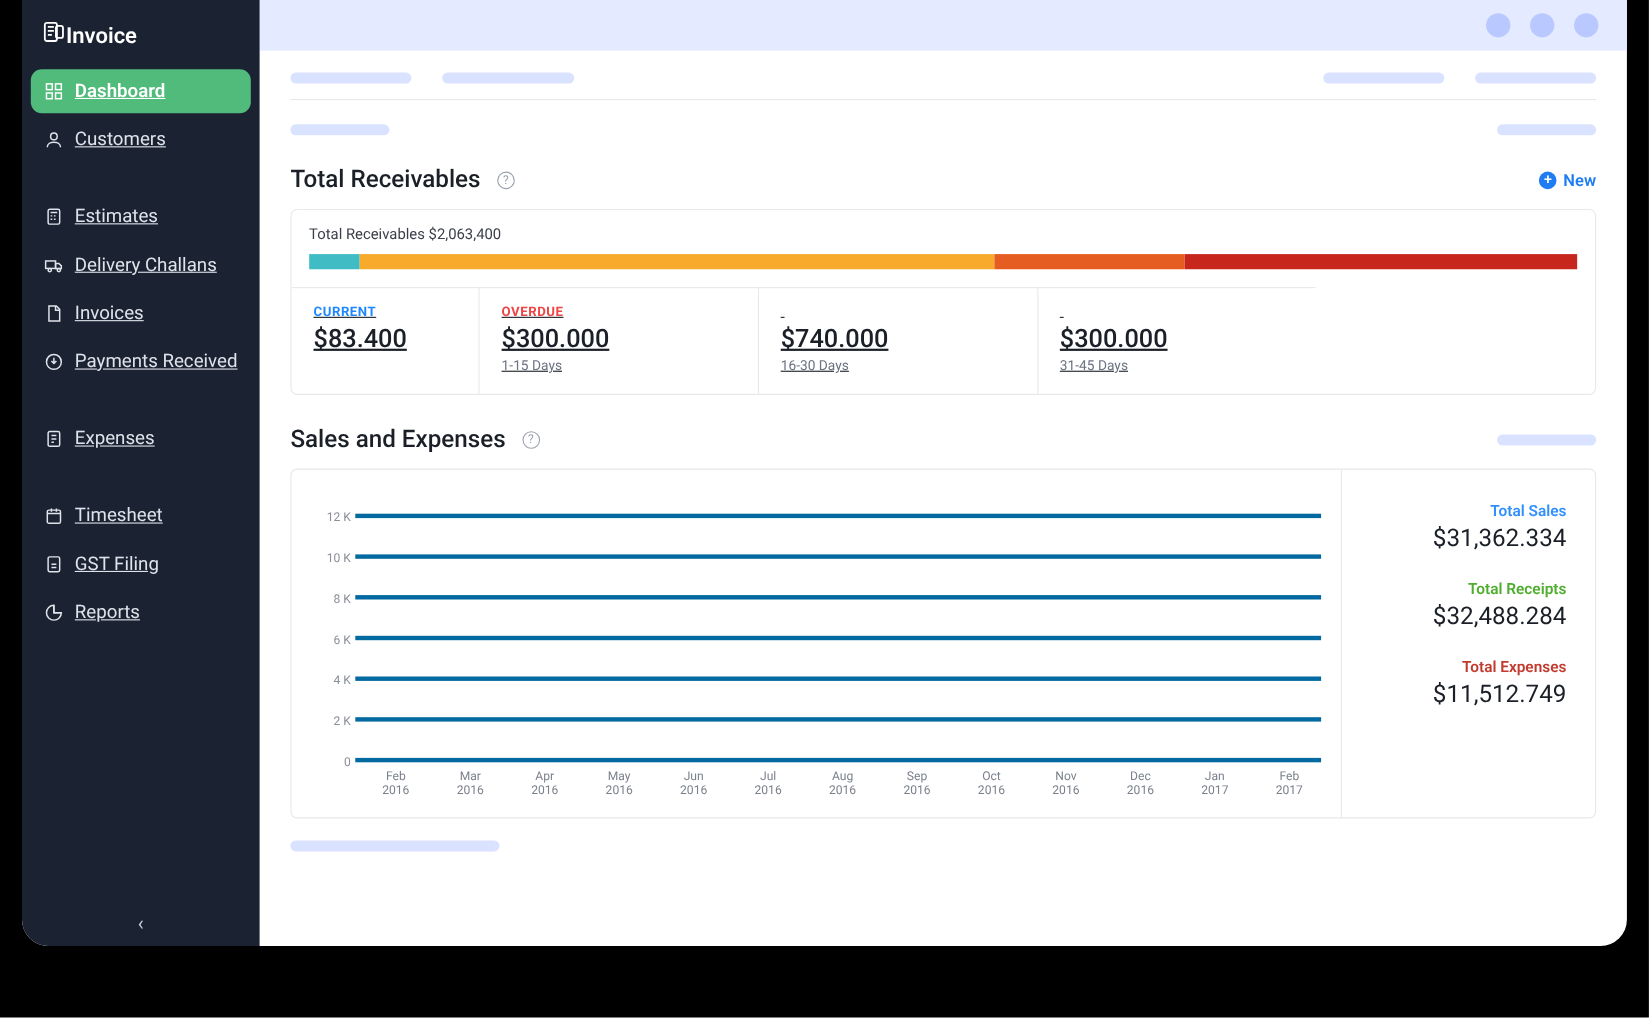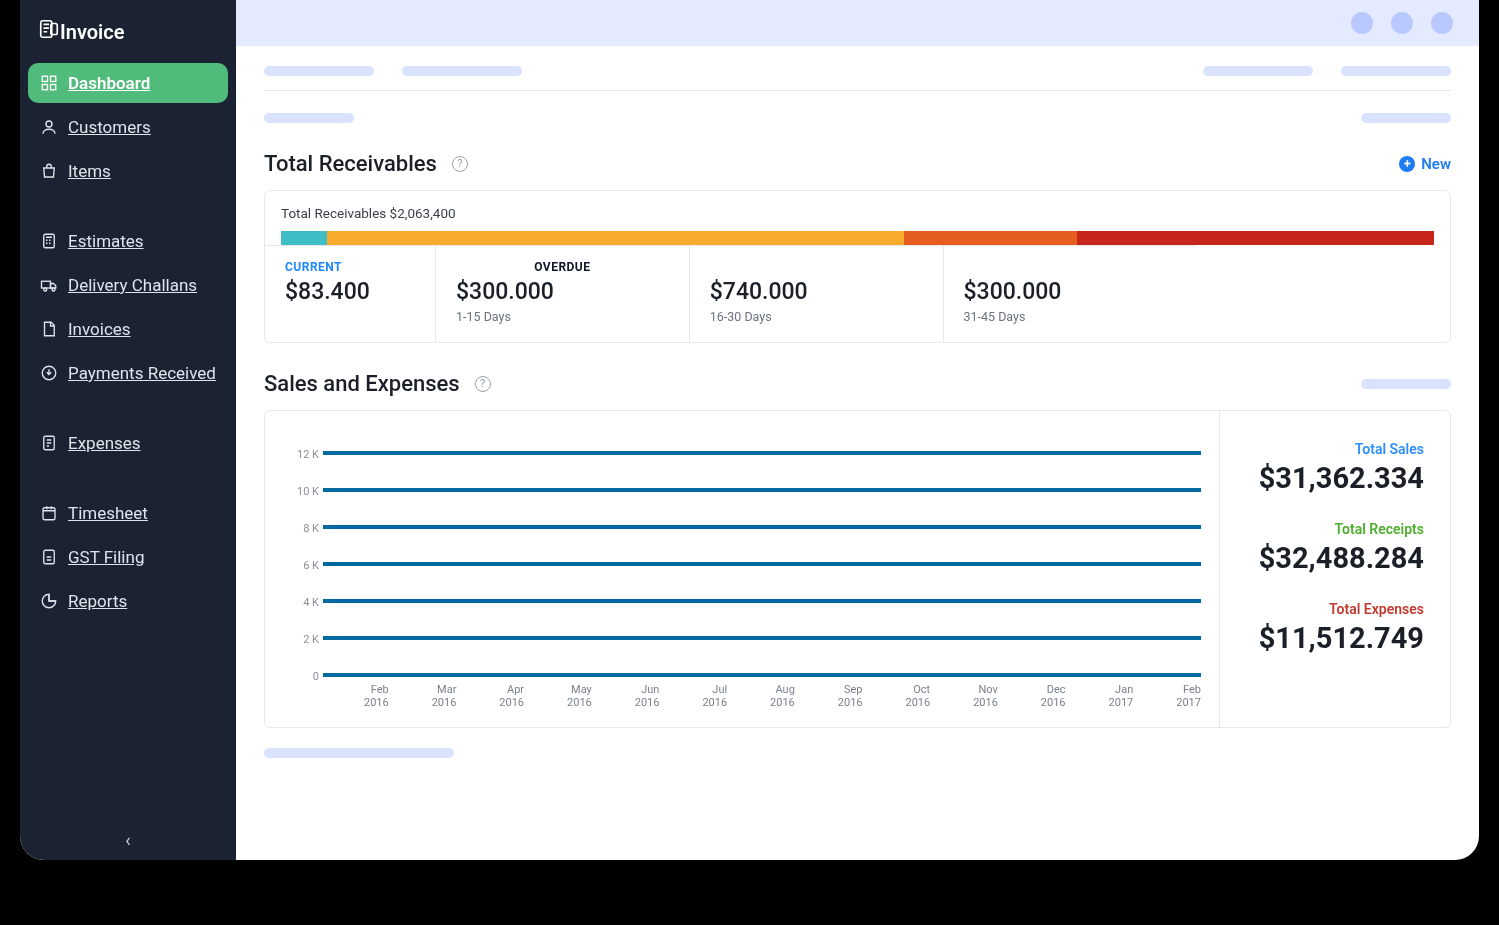--- a/index.html
+++ b/index.html
@@ -85,46 +85,46 @@
   .sec-title{font-size:22px;font-weight:500;}
   .help{width:16px;height:16px;border:1.5px solid #9aa1ad;border-radius:50%;display:inline-flex;align-items:center;justify-content:center;font-size:11px;color:#9aa1ad;}
   .new-btn{margin-left:auto;display:flex;align-items:center;gap:6px;color:var(--blue);font-weight:600;font-size:15px;cursor:pointer;}
   .plus{width:16px;height:16px;border-radius:50%;background:var(--blue);color:#fff;display:inline-flex;align-items:center;justify-content:center;font-size:13px;line-height:1;}
   .card{border:1px solid var(--border);border-radius:6px;}
   .card-pad{padding:14px 16px 0 16px;}
   .rec-label{font-size:13.5px;color:#3a3f49;}
   .seg{display:flex;height:14px;margin-top:10px;overflow:hidden;}
   .seg span{height:100%;}
   
-  .rgrid{display:grid;grid-template-columns:170px 1fr 1fr 1fr 1fr;margin-top:0;}
+  .rgrid{display:grid;grid-template-columns:170px 1fr 1fr 1fr 1fr;margin-top:16px;text-decoration:underline;}
   .rcell{padding:14px 20px 18px 20px;border-top:1px solid var(--border);}
   .rcell+.rcell{border-left:1px solid var(--border);}
   .rcell small{display:block;font-size:12px;letter-spacing:.04em;font-weight:700;margin-bottom:4px;}
   .rcell .amt{font-size:23px;font-weight:500;}
   .rcell .sub{font-size:12.5px;color:var(--muted);margin-top:4px;}
   .cur small{color:#1f88ff;}
-  .ov small{color:#0f172a;text-align:center;}
+  .ov small{color:#ef4444;}
   
   .sales-wrap{display:flex;gap:0;}
   .chart-area{flex:1;padding:26px 18px 18px 30px;border-right:1px solid var(--border);position:relative;min-width:0;}
   .axis-grid{position:relative;height:240px;margin-left:28px;}
   .gridline{position:absolute;left:0;right:0;border-top:4px solid #0369a1;font-size:11px;color:#8a8f99;}
   .gridline span{position:absolute;left:-34px;top:-7px;width:30px;text-align:right;}
   .bars{position:absolute;left:8px;right:0;top:0;bottom:0;display:flex;align-items:flex-end;gap:10px;}
   .month{flex:1;display:flex;align-items:flex-end;justify-content:center;gap:2px;position:relative;}
   .bar{width:10px;border-radius:2px 2px 0 0;}
   .b-sales{background:var(--chart-blue);}
   .b-rec{background:var(--chart-green);}
   .b-exp{background:var(--chart-yellow);}
   .xticks{margin-left:36px;display:flex;gap:10px;margin-top:6px;}
-  .xt{flex:1;text-align:right;font-size:11px;color:#7b818c;line-height:1.2;}
+  .xt{flex:1;text-align:center;font-size:11px;color:#7b818c;line-height:1.2;}
   .side-stats{width:230px;padding:30px 26px 20px 0;text-align:right;}
   .stat{margin-bottom:26px;}
   .stat .lbl{font-size:14px;font-weight:600;}
-  .stat .val{font-size:29px;font-weight:700;margin-top:4px;}
+  .stat .val{font-size:22px;font-weight:400;margin-top:4px;}
   .c-sales{color:#2f8fff;}
   .c-rec{color:#4fae2f;}
   .c-exp{color:#c23a2e;}
   .footer-ghost{margin-top:20px;}
 </style>
 </head>
 <body>
 
 <div class="app">
 
@@ -149,27 +149,20 @@
             <rect x="14" y="14" width="7" height="7"></rect>
           </svg>
         <span>Dashboard</span>
       </div>
       <div class="nav-item">
         <svg viewBox="0 0 24 24" fill="none" stroke-width="1.8">
             <circle cx="12" cy="8" r="4"></circle>
             <path d="M4 21c0-4 4-6 8-6s8 2 8 6"></path>
           </svg>
         <span>Customers</span>
-      </div>
-      <div class="nav-item">
-        <svg viewBox="0 0 24 24" fill="none" stroke-width="1.8">
-            <path d="M5 8h14l-1 12H6z"></path>
-            <path d="M9 8V6a3 3 0 016 0v2"></path>
-          </svg>
-        <span>Items</span>
       </div>
 
       <div class="nav-group"></div>
       <div class="nav-item">
         <svg viewBox="0 0 24 24" fill="none" stroke-width="1.8">
             <rect x="5" y="3" width="14" height="18" rx="2"></rect>
             <path d="M8 7h8M8 11h2M12 11h2M8 15h2M12 15h2"></path>
           </svg>
         <span>Estimates</span>
       </div>

